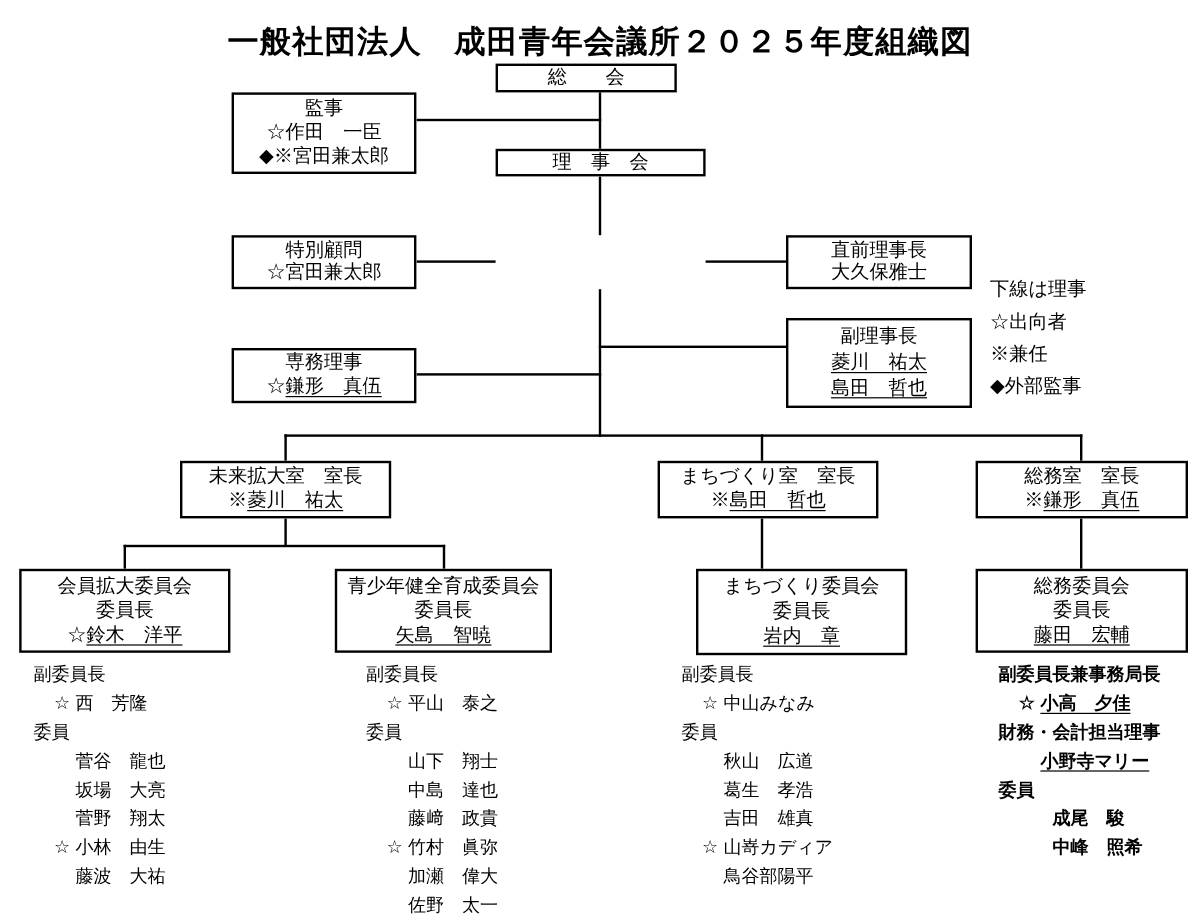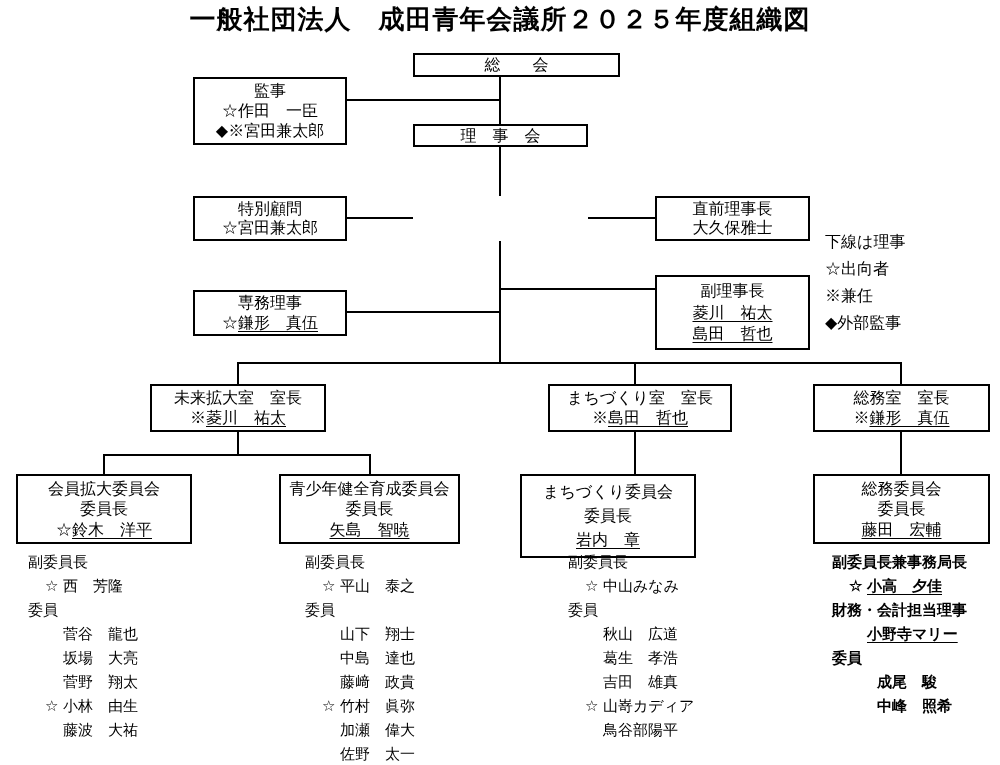--- a/index.html
+++ b/index.html
@@ -1,18 +1,18 @@
 <!DOCTYPE html>
 <html><head>
 <meta charset="utf-8">
 <style>
   html,body{margin:0;padding:0;background:#ffffff;}
   #canvas{position:relative;width:1000px;height:765px;background:#ffffff;overflow:hidden;
           font-family:"Liberation Serif","DejaVu Serif",serif;color:#000;}
-  .page-title{position:absolute;left:0;top:2px;width:1000px;text-align:center;
+  .page-title{position:absolute;left:0;top:17px;width:1000px;text-align:center;
               font-size:26px;font-weight:bold;letter-spacing:1px;}
   .box{position:absolute;border:2px solid #000;background:#fff;box-sizing:border-box;
        display:flex;flex-direction:column;justify-content:space-evenly;align-items:center;
        text-align:center;font-size:16px;line-height:1;}
   .bl{white-space:nowrap;}
   .u{text-decoration:underline;text-underline-offset:3px;text-decoration-thickness:1px;}
   .pfx{white-space:pre;}
   .hline,.vline{position:absolute;background:#000;}
   .legend{position:absolute;font-size:16px;line-height:27px;white-space:nowrap;}
   .mlist{position:absolute;font-size:15px;}
@@ -39,21 +39,21 @@
   <div class="vline" style="left:237px;top:362px;width:2px;height:22px"></div>
   <div class="vline" style="left:634px;top:362px;width:2px;height:22px"></div>
   <div class="vline" style="left:900px;top:362px;width:2px;height:22px"></div>
   <div class="vline" style="left:237px;top:432px;width:2px;height:23px"></div>
   <div class="hline" style="left:103px;top:454px;width:268px;height:2px"></div>
   <div class="vline" style="left:103px;top:454px;width:2px;height:20px"></div>
   <div class="vline" style="left:369px;top:454px;width:2px;height:20px"></div>
   <div class="vline" style="left:634px;top:432px;width:2px;height:42px"></div>
   <div class="vline" style="left:900px;top:432px;width:2px;height:42px"></div>
 
-  <div class="box" style="left:413px;top:53px;width:207px;height:24px">
+  <div class="box" style="left:413px;top:53px;width:151px;height:24px">
     <div class="bl"><span>総　　会</span></div>
   </div>
 
   <div class="box" style="left:193px;top:77px;width:154px;height:68px">
     <div class="bl"><span>監事</span></div>
     <div class="bl"><span class="pfx">☆</span><span>作田　一臣</span></div>
     <div class="bl"><span class="pfx">◆※</span><span>宮田兼太郎</span></div>
   </div>
 
   <div class="box" style="left:413px;top:124px;width:175px;height:23px">
@@ -64,21 +64,21 @@
     <div class="bl"><span>特別顧問</span></div>
     <div class="bl"><span class="pfx">☆</span><span>宮田兼太郎</span></div>
   </div>
 
 
   <div class="box" style="left:655px;top:196px;width:155px;height:45px">
     <div class="bl"><span>直前理事長</span></div>
     <div class="bl"><span>大久保雅士</span></div>
   </div>
 
-  <div class="box" style="left:655px;top:275px;width:155px;height:75px">
+  <div class="box" style="left:655px;top:265px;width:155px;height:75px">
     <div class="bl"><span>副理事長</span></div>
     <div class="bl"><span class="u">菱川　祐太</span></div>
     <div class="bl"><span class="u">島田　哲也</span></div>
   </div>
 
   <div class="box" style="left:193px;top:290px;width:154px;height:46px">
     <div class="bl"><span>専務理事</span></div>
     <div class="bl"><span class="pfx">☆</span><span class="u">鎌形　真伍</span></div>
   </div>
 
@@ -109,21 +109,21 @@
     <div class="bl"><span>委員長</span></div>
     <div class="bl"><span class="pfx">☆</span><span class="u">鈴木　洋平</span></div>
   </div>
 
   <div class="box" style="left:279px;top:474px;width:181px;height:70px">
     <div class="bl"><span>青少年健全育成委員会</span></div>
     <div class="bl"><span>委員長</span></div>
     <div class="bl"><span class="u">矢島　智暁</span></div>
   </div>
 
-  <div class="box" style="left:520px;top:474px;width:176px;height:84px">
+  <div class="box" style="left:580px;top:474px;width:176px;height:72px">
     <div class="bl"><span>まちづくり委員会</span></div>
     <div class="bl"><span>委員長</span></div>
     <div class="bl"><span class="u">岩内　章</span></div>
   </div>
 
   <div class="box" style="left:813px;top:474px;width:177px;height:70px">
     <div class="bl"><span>総務委員会</span></div>
     <div class="bl"><span>委員長</span></div>
     <div class="bl"><span class="u">藤田　宏輔</span></div>
   </div>

